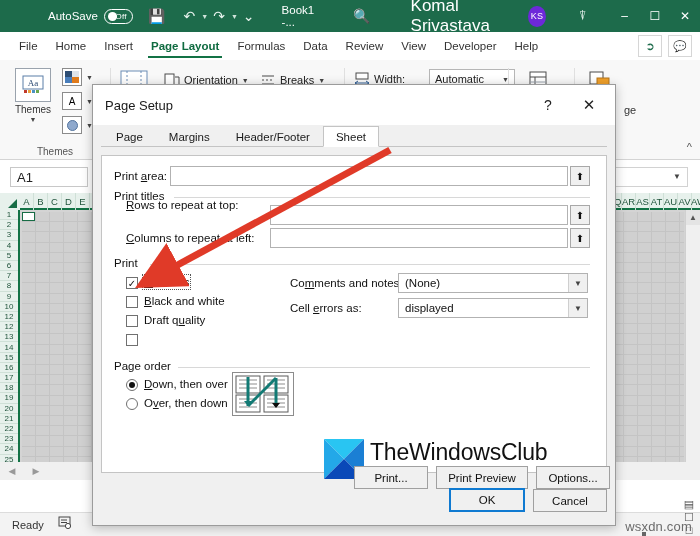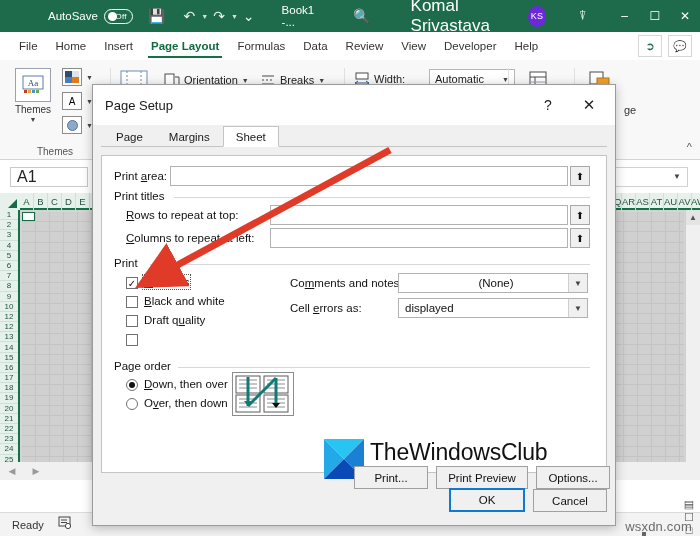--- a/index.html
+++ b/index.html
@@ -112,21 +112,21 @@
     position:absolute; right:8px; bottom:6px; font-size:11px; color:#555;
   }
 
   
   #formula-row{
     position:absolute; left:0; top:161px; width:700px; height:32px;
     background:#ffffff; display:flex; align-items:center;
   }
   #namebox{
     margin-left:10px; width:78px; height:20px; border:1px solid #c8c8c8;
-    background:#fff; font-size:16px; color:#222; display:flex;
+    background:#fff; font-size:13px; color:#222; display:flex;
     align-items:center; padding-left:6px;
   }
   #formula-input{
     margin-left:8px; flex:1; height:20px; border:1px solid #d2d2d2; background:#fff;
     margin-right:12px; position:relative;
   }
   #formula-caret{ position:absolute; right:6px; top:4px; font-size:8px; color:#444; }
 
   
   #sheet{
@@ -603,33 +603,34 @@
 
   <div id="dlg-titlebar">
     <span id="dlg-title">Page Setup</span>
     <span id="dlg-help">?</span>
     <span id="dlg-close">✕</span>
   </div>
 
   <div id="dlg-tabs">
     <div class="dtab">Page</div>
     <div class="dtab">Margins</div>
+    <div class="dtab">Header/Footer</div>
     <div class="dtab active">Sheet</div>
   </div>
 
   <div id="dlg-panel">
 
     <span class="lbl" style="position:absolute; left:12px; top:14px;">Print <span class="u">a</span>rea:</span>
     <div class="txtfield" style="position:absolute; left:68px; top:10px; width:398px;"></div>
     <div class="refbtn" style="position:absolute; left:468px; top:10px;">⬆</div>
 
     <span class="grouplabel" style="left:12px; top:34px;">Print titles</span>
     <div class="grouprule" style="left:72px; top:41px; width:416px;"></div>
 
-    <span class="lbl" style="position:absolute; left:24px; top:53px;"><span class="u">R</span>ows to repeat at top:</span>
+    <span class="lbl" style="position:absolute; left:24px; top:43px;"><span class="u">R</span>ows to repeat at top:</span>
     <div class="txtfield" style="position:absolute; left:168px; top:49px; width:298px;"></div>
     <div class="refbtn" style="position:absolute; left:468px; top:49px;">⬆</div>
 
     <span class="lbl" style="position:absolute; left:24px; top:76px;"><span class="u">C</span>olumns to repeat at left:</span>
     <div class="txtfield" style="position:absolute; left:168px; top:72px; width:298px;"></div>
     <div class="refbtn" style="position:absolute; left:468px; top:72px;">⬆</div>
 
     <span class="grouplabel" style="left:12px; top:101px;">Print</span>
     <div class="grouprule" style="left:48px; top:108px; width:440px;"></div>
 
@@ -638,21 +639,21 @@
 
     <div class="chk" style="left:24px; top:140px;"></div>
     <span class="chkrow" style="left:42px; top:139px;"><span class="u">B</span>lack and white</span>
 
     <div class="chk" style="left:24px; top:159px;"></div>
     <span class="chkrow" style="left:42px; top:158px;">Draft q<span class="u">u</span>ality</span>
 
     <div class="chk" style="left:24px; top:178px;"></div>
 
     <span class="lbl" style="position:absolute; left:188px; top:121px;">Co<span class="u">m</span>ments and notes:</span>
-    <div class="seldrop" style="left:296px; top:117px; width:190px;justify-content:center;">
+    <div class="seldrop" style="left:296px; top:117px; width:190px;">
       <span>(None)</span>
       <span class="arrowbtn">▼</span>
     </div>
 
     <span class="lbl" style="position:absolute; left:188px; top:146px;">Cell <span class="u">e</span>rrors as:</span>
     <div class="seldrop" style="left:296px; top:142px; width:190px;">
       <span>displayed</span>
       <span class="arrowbtn">▼</span>
     </div>
 

